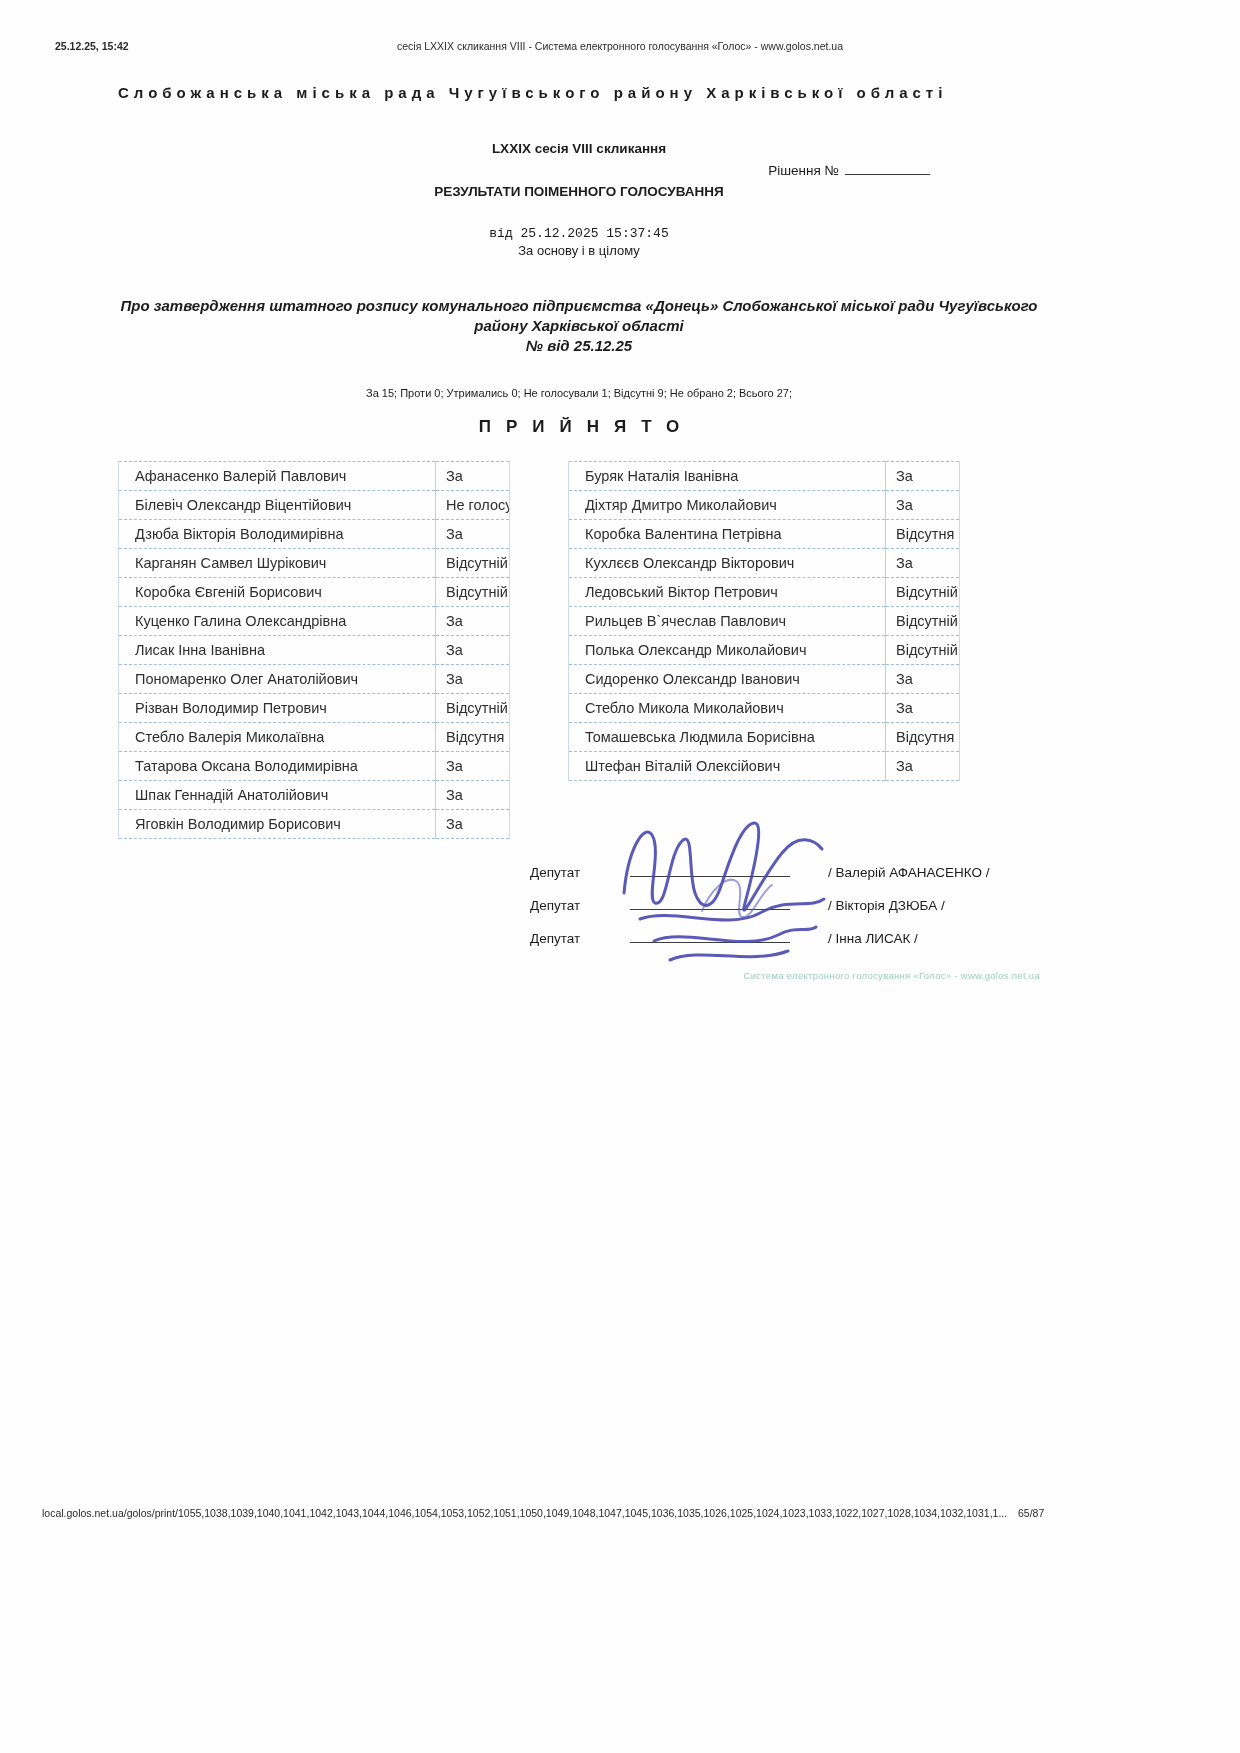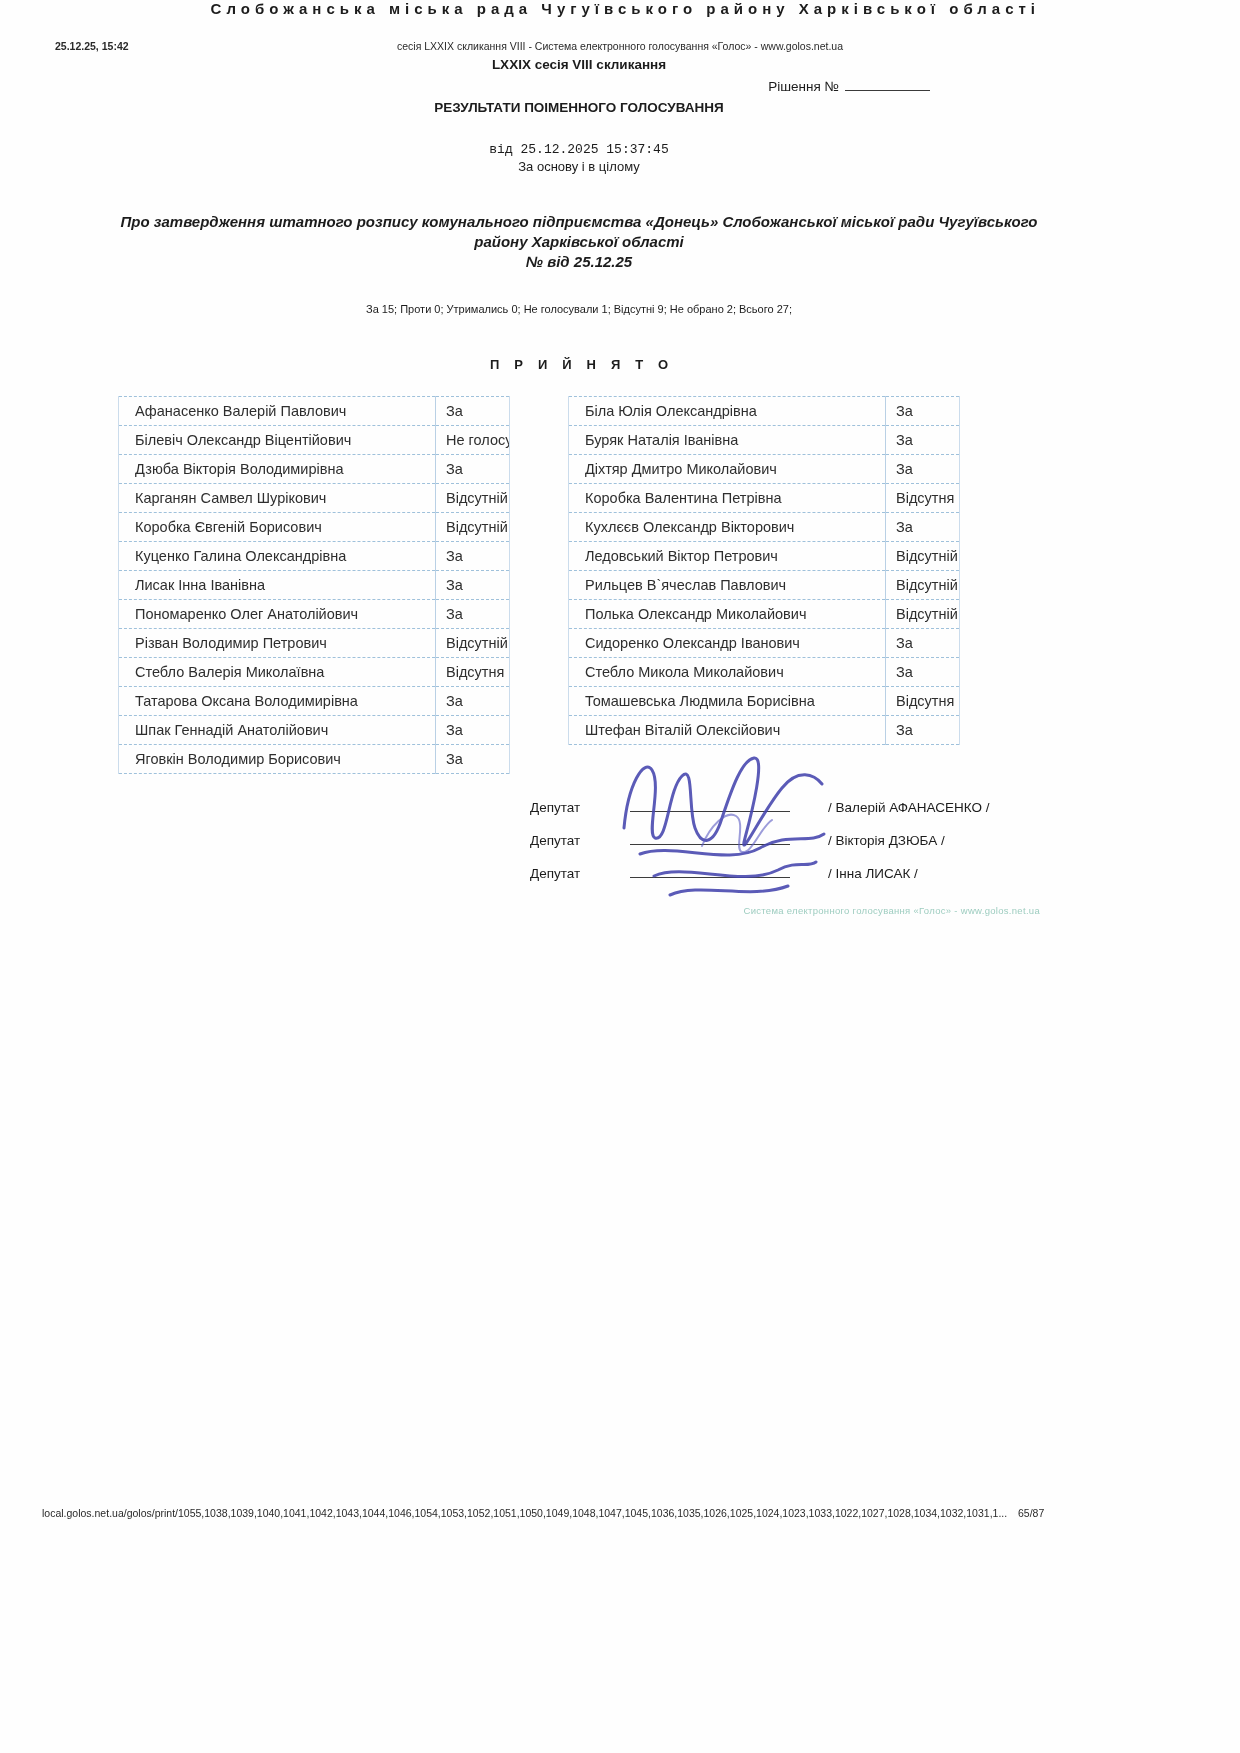--- a/index.html
+++ b/index.html
@@ -25,21 +25,22 @@
   .print-title { display: block; text-align: center; }
 
   
   .doc {
     position: absolute;
     top: 0;
     left: 118px;
     width: 922px;
   }
   .council-title {
-    text-align: right;
+    margin-top: 84px;
+    text-align: left;
     font-weight: bold;
     font-size: 15px;
     letter-spacing: 5px;
   }
   .session-title {
     margin-top: 40px;
     text-align: center;
     font-weight: bold;
     font-size: 13.5px;
   }
@@ -67,24 +68,24 @@
   .doc-subject {
     margin-top: 38px;
     text-align: center;
     font-weight: bold;
     font-size: 15px;
     line-height: 1.33;
     font-style: italic;
   }
   .totals { margin-top: 31px; text-align: center; font-size: 11px; }
   .result {
-    margin-top: 42px;
+    margin-top: 18px;
     text-align: center;
     font-weight: bold;
-    font-size: 13px;
+    font-size: 17px;
     letter-spacing: 15px;
     text-indent: 15px;
   }
   .tables { display: flex; gap: 58px; margin-top: 24px; }
   table.vote-table {
     width: 392px;
     border-collapse: collapse;
     table-layout: fixed;
     font-size: 14.5px;
     color: #2e2e2e;
@@ -236,24 +237,20 @@
 
             <tr>
               <td class="name">Яговкін Володимир Борисович</td>
               <td class="vote">За</td>
             </tr>
           </tbody>
       </table>
       <table class="vote-table">
         <tbody>
 
-            <tr>
-              <td class="name">Біла Юлія Олександрівна</td>
-              <td class="vote">За</td>
-            </tr>
 
             <tr>
               <td class="name">Буряк Наталія Іванівна</td>
               <td class="vote">За</td>
             </tr>
 
             <tr>
               <td class="name">Діхтяр Дмитро Миколайович</td>
               <td class="vote">За</td>
             </tr>

